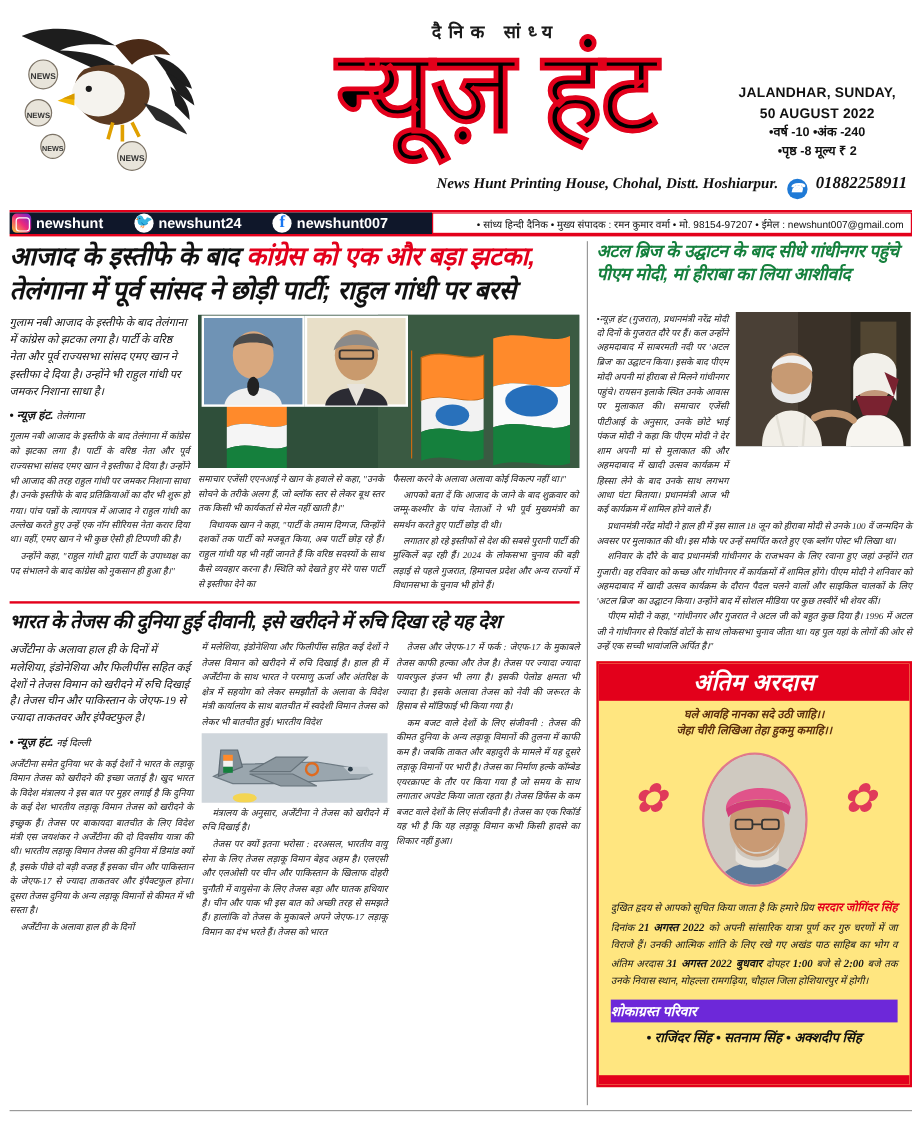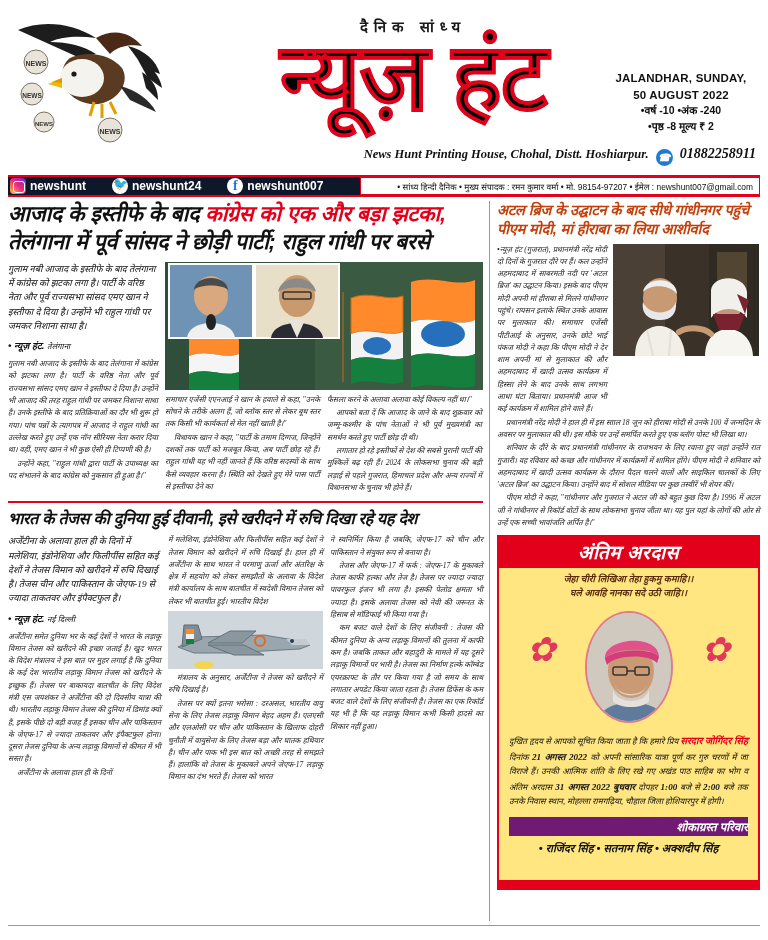--- a/index.html
+++ b/index.html
@@ -76,22 +76,22 @@
   .content { display: flex; margin-top: 4px; height: 720px; font-style: italic; }
   .left-pane { width: 482px; padding-right: 6px; border-right: 1.5px solid #999; }
   .right-pane { width: 272px; padding-left: 7px; }
 
   .hl-major {
     font-size: 21.5px; font-weight: bold; color: #111; line-height: 1.30;
     letter-spacing: -0.2px; margin-bottom: 5px;
   }
   .hl-major .red { color: #e3001b; }
   .hl-right {
-    font-size: 14.6px; font-weight: bold; color: #c2410c; line-height: 1.32;
-    letter-spacing: -0.2px; margin-bottom: 4px;
+    font-size: 14.6px; font-weight: bold; color: #15803d; line-height: 1.32;
+    letter-spacing: -0.2px; margin-bottom: 20px;
   }
   .hl-wide {
     font-size: 16px; font-weight: bold; color: #111; line-height: 1.25;
     letter-spacing: -0.3px; margin-bottom: 5px;
   }
 
   .cols3 { display: flex; gap: 7px; }
   .col { width: 155px; }
   .bodytext {
     font-size: 7.6px; line-height: 1.62; color: #1a1a1a; text-align: justify;
@@ -136,21 +136,21 @@
   .flower { position: absolute; top: 26px; font-size: 34px; color: #e03a5a; z-index: 1; }
   .flower.l { left: 28px; }
   .flower.r { right: 28px; }
   .obit-body {
     font-size: 8.3px; line-height: 1.72; color: #151515; text-align: justify;
     padding: 2px 10px 4px 10px; font-family: "Liberation Serif", serif;
   }
   .obit-body .nm { color: #e3001b; font-weight: bold; font-size: 9.6px; }
   .obit-body b { font-size: 9.1px; }
   .obit-family-head {
-    background: #701a75; color: #fff; text-align: right; font-size: 11.5px;
+    background: #6d28d9; color: #fff; text-align: left; font-size: 11.5px;
     font-weight: bold; padding: 2px 0; margin: 3px 10px 0 10px;
   }
   .obit-family {
     text-align: center; font-size: 11px; font-weight: bold; color: #111;
     padding: 4px 0 5px 0;
   }
   .obit-bottom-bar { height: 8px; background: #e3001b; position:absolute; bottom:0; left:0; right:0; }
 
   .footer-rule { height: 1px; background: #9a9a9a; margin-top: 4px; }
 </style>
@@ -344,21 +344,20 @@
               </svg>
             </div>
             <div class="bodytext">
               <p>मंत्रालय के अनुसार, अर्जेंटीना ने तेजस को खरीदने में रुचि दिखाई है।</p>
               <p>तेजस पर क्यों इतना भरोसा : दरअसल, भारतीय वायु सेना के लिए तेजस लड़ाकू विमान बेहद अहम है। एलएसी और एलओसी पर चीन और पाकिस्तान के खिलाफ दोहरी चुनौती में वायुसेना के लिए तेजस बड़ा और घातक हथियार है। चीन और पाक भी इस बात को अच्छी तरह से समझते हैं। हालांकि वो तेजस के मुकाबले अपने जेएफ-17 लड़ाकू विमान का दंभ भरते हैं। तेजस को भारत</p>
             </div>
           </div>
 
           <div class="col">
             <div class="bodytext">
-              <p class="noind">ने स्वनिर्मित किया है जबकि, जेएफ-17 को चीन और पाकिस्तान ने संयुक्त रूप से बनाया है।</p>
               <p>तेजस और जेएफ-17 में फर्क : जेएफ-17 के मुकाबले तेजस काफी हल्का और तेज है। तेजस पर ज्यादा ज्यादा पावरफुल इंजन भी लगा है। इसकी पेलोड क्षमता भी ज्यादा है। इसके अलावा तेजस को नेवी की जरूरत के हिसाब से मॉडिफाई भी किया गया है।</p>
               <p>कम बजट वाले देशों के लिए संजीवनी : तेजस की कीमत दुनिया के अन्य लड़ाकू विमानों की तुलना में काफी कम है। जबकि ताकत और बहादुरी के मामले में यह दूसरे लड़ाकू विमानों पर भारी है। तेजस का निर्माण हल्के कॉम्बेड एयरक्राफ्ट के तौर पर किया गया है जो समय के साथ लगातार अपडेट किया जाता रहता है। तेजस डिफेंस के कम बजट वाले देशों के लिए संजीवनी है। तेजस का एक रिकॉर्ड यह भी है कि यह लड़ाकू विमान कभी किसी हादसे का शिकार नहीं हुआ।</p>
             </div>
           </div>
         </div>
       </div>
     </div>
 
     <div class="right-pane">
 
@@ -398,22 +397,22 @@
         <div class="bodytext">
           <p>प्रधानमंत्री नरेंद्र मोदी ने हाल ही में इस सााल 18 जून को हीराबा मोदी से उनके 100 वें जन्मदिन के अवसर पर मुलाकात की थी। इस मौके पर उन्हें समर्पित करते हुए एक ब्लॉग पोस्ट भी लिखा था।</p>
           <p>शनिवार के दौरे के बाद प्रधानमंत्री गांधीनगर के राजभवन के लिए रवाना हुए जहां उन्होंने रात गुजारी। वह रविवार को कच्छ और गांधीनगर में कार्यक्रमों में शामिल होंगे। पीएम मोदी ने शनिवार को अहमदाबाद में खादी उत्सव कार्यक्रम के दौरान पैदल चलने वालों और साइकिल चालकों के लिए 'अटल ब्रिज' का उद्घाटन किया। उन्होंने बाद में सोशल मीडिया पर कुछ तस्वीरें भी शेयर कीं।</p>
           <p>पीएम मोदी ने कहा, "गांधीनगर और गुजरात ने अटल जी को बहुत कुछ दिया है। 1996 में अटल जी ने गांधीनगर से रिकॉर्ड वोटों के साथ लोकसभा चुनाव जीता था। यह पुल यहां के लोगों की ओर से उन्हें एक सच्ची भावांजलि अर्पित है।"</p>
         </div>
       </div>
 
       <div class="obit">
         <div class="obit-head">अंतिम अरदास</div>
         <div class="obit-shabad">
+          <div>घले आवहि नानका सदे उठी जाहि।।</div>
           <div>जेहा चीरी लिखिआ तेहा हुकमु कमाहि।।</div>
-          <div>घले आवहि नानका सदे उठी जाहि।।</div>
         </div>
 
         <div class="obit-portrait-wrap">
           <span class="flower l">✿</span>
           <span class="flower r">✿</span>
           <div class="portrait-oval">
             <svg width="88" height="112" viewBox="0 0 88 112" preserveAspectRatio="none">
               <rect width="88" height="112" fill="#cfc9c0"></rect>
               <path d="M10 112 C10 82, 78 82, 80 112 Z" fill="#5f7a9a"></path>
               <ellipse cx="44" cy="58" rx="23" ry="27" fill="#c99a74"></ellipse>

